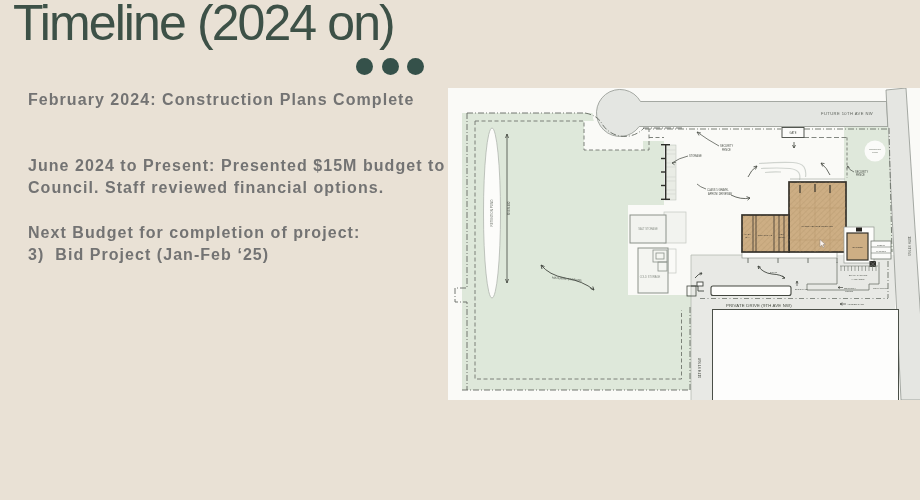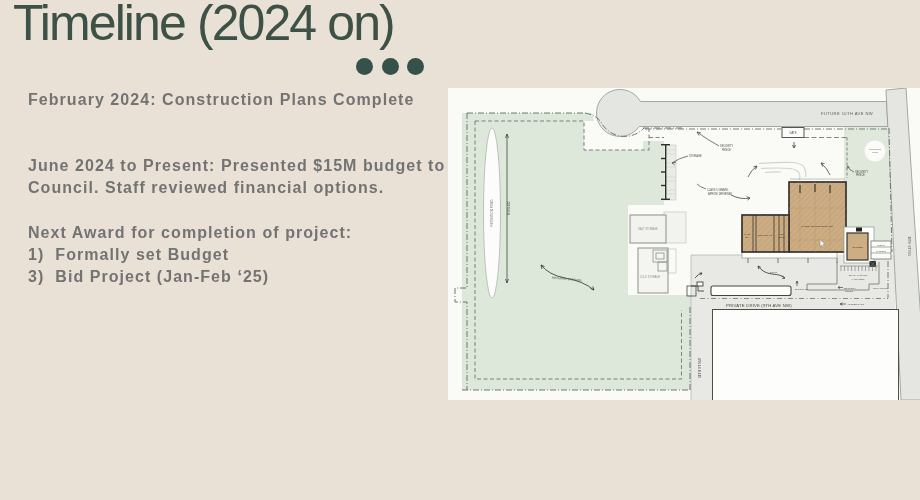--- a/index.html
+++ b/index.html
@@ -19,22 +19,21 @@
 <div class="abs" id="body" style="left:8px;top:88.5px;width:470px;color:#737373;font-size:16px;line-height:22.2px;font-weight:bold;letter-spacing:1.05px;white-space:nowrap;margin-left:20px;">
 
 <div>February 2024: Construction Plans Complete</div>
 <div>&nbsp;</div>
 
 <div>&nbsp;</div>
 
 <div>June 2024 to Present: Presented $15M budget to<br>Council. Staff reviewed financial options.</div>
 <div>&nbsp;</div>
 
-<div>Next Award for completion of project:</div>
-<div>1)&nbsp; Formally set Budget</div>
+<div>Next Budget for completion of project:</div>
 <div>3)&nbsp; Bid Project (Jan-Feb ‘25)</div>
 </div>
 
 <svg class="abs" style="left:448px;top:88px;" width="472" height="312" viewBox="0 0 472 312">
   <defs>
     <pattern id="hatch" width="4" height="4" patternUnits="userSpaceOnUse" patternTransform="rotate(45)">
       <rect width="4" height="4" fill="#cdae84"></rect>
       <line x1="0" y1="0" x2="0" y2="4" stroke="#b2946a" stroke-width="0.7"></line>
     </pattern>
     <pattern id="hatch2" width="5" height="5" patternUnits="userSpaceOnUse" patternTransform="rotate(-45)">

